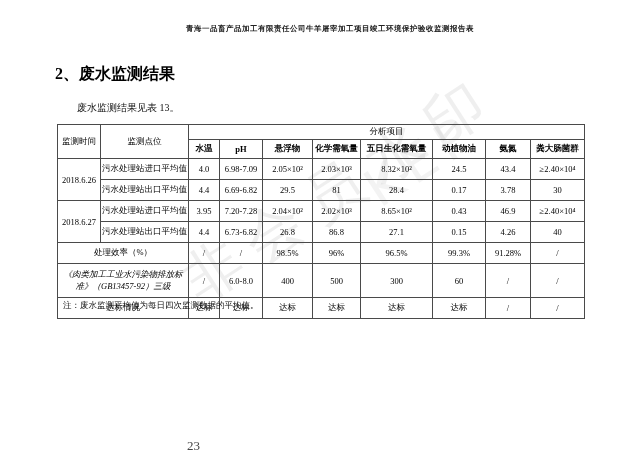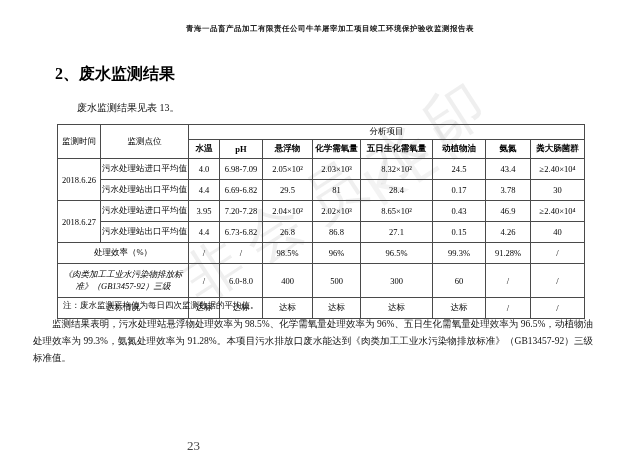--- a/index.html
+++ b/index.html
@@ -201,17 +201,16 @@
         <td>达标</td>
         <td>达标</td>
         <td>/</td>
         <td>/</td>
       </tr>
     </tbody>
   </table>
 
   <div class="note-line">注：废水监测平均值为每日四次监测数据的平均值。</div>
 
-  <div class="paragraph">监测结果表明，污水处理站悬浮物处理效率为 98.5%、化学需氧量处理效率为 96%、五日生化需氧量处理效率为 96.5%，动植物油处理效率为 99.3%，氨氮处理效率为 91.28%。本项目污水排放口废水能达到《肉类加工工业水污染物排放标准》（GB13457-92）三级标准值。</div>
 
   <div class="page-number">23</div>
 
 </div>
 
 </body></html>

